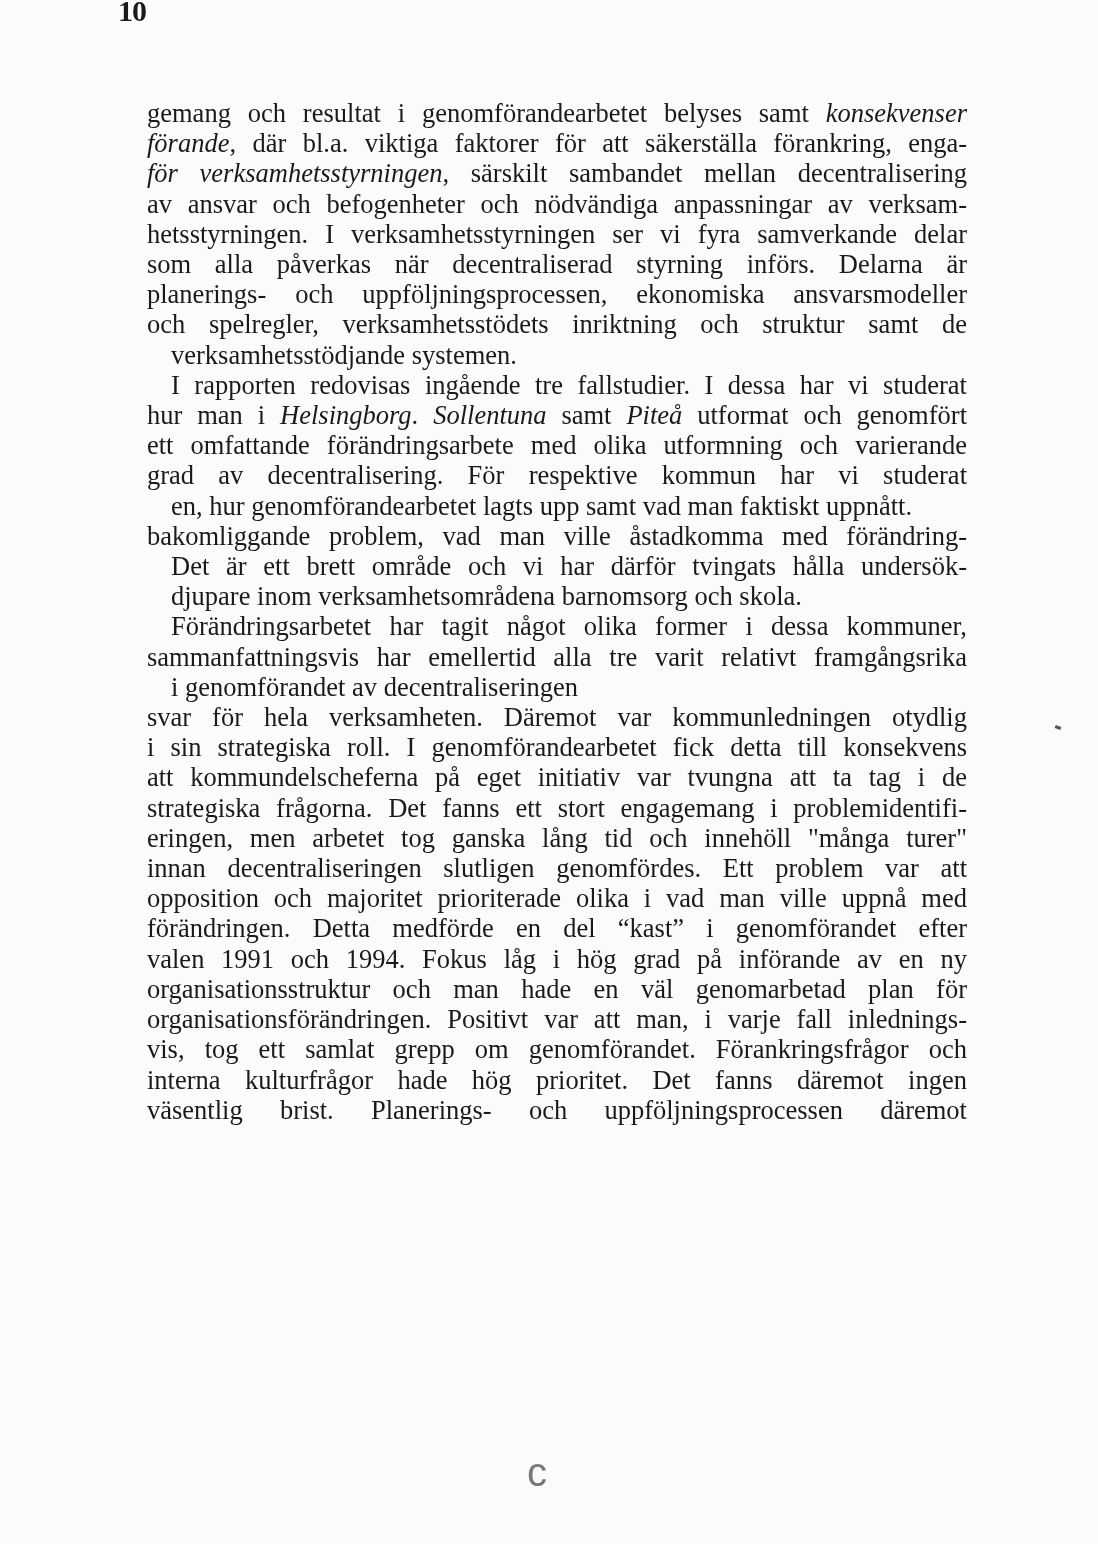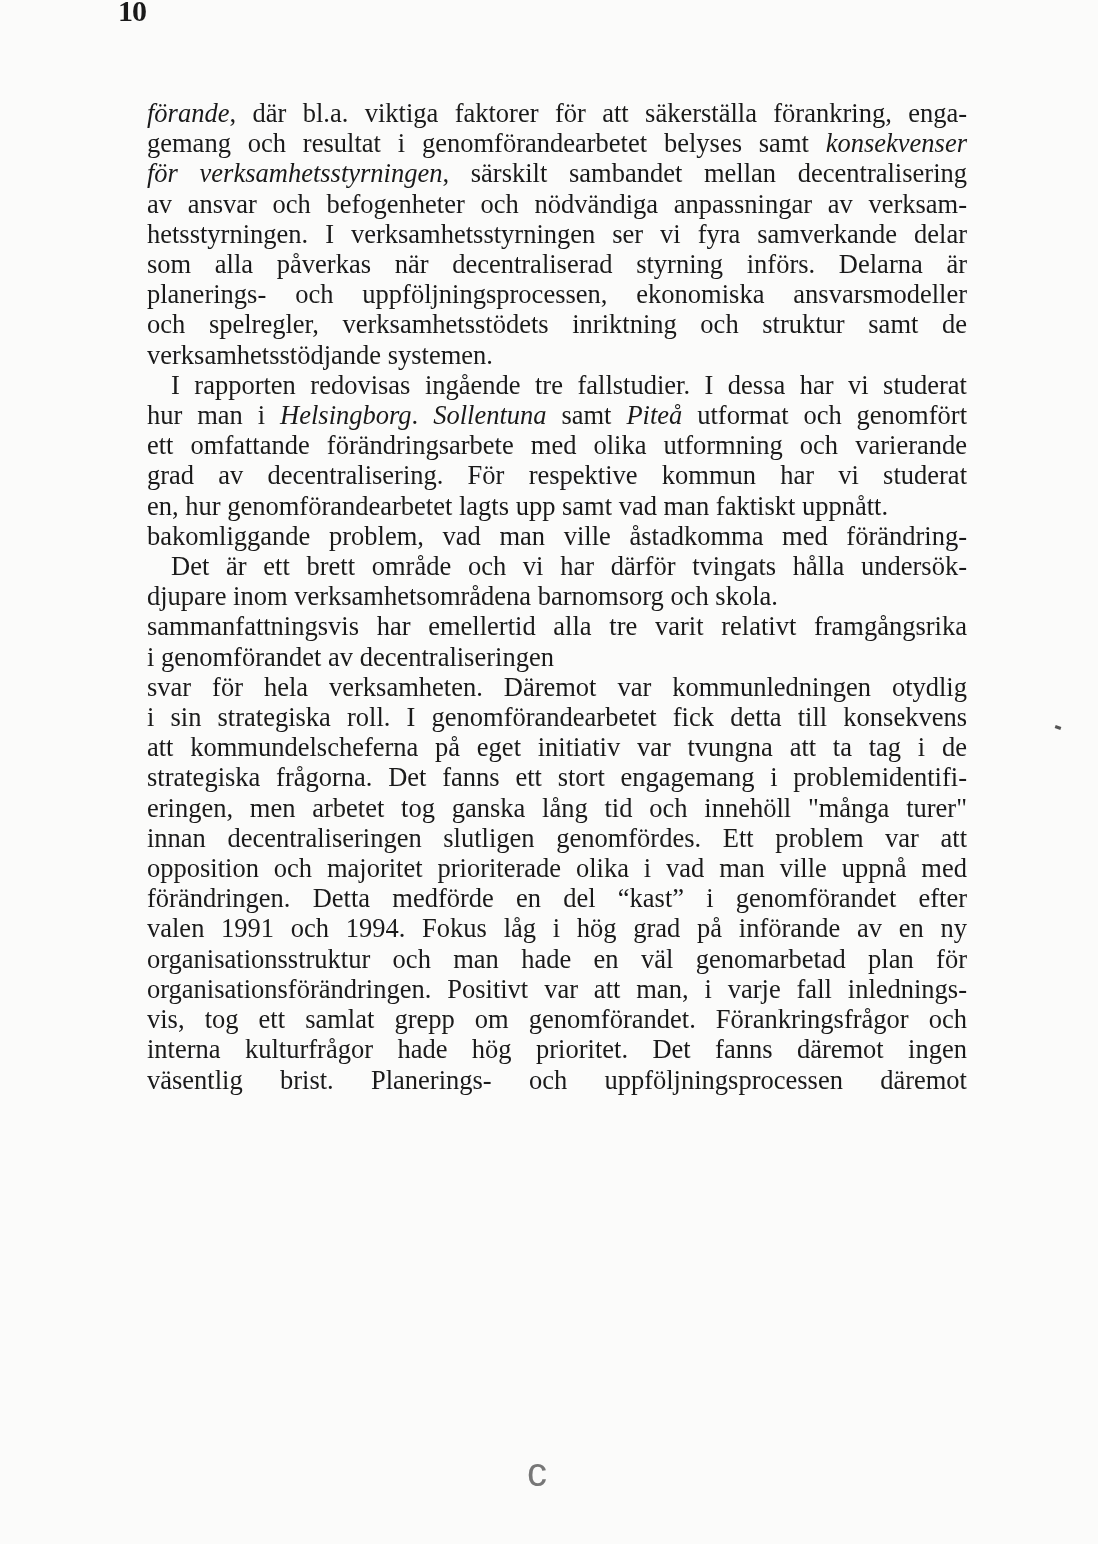--- a/index.html
+++ b/index.html
@@ -10,38 +10,38 @@
   .page-number {
     position:absolute; left:118px; top:-6px; font-size:30px; font-weight:bold; letter-spacing:-1px;
   }
   .text-block {
     position:absolute; left:147px; top:98px; width:820px;
   }
   .line {
     display:block; font-size:26.5px; line-height:30.2px; white-space:nowrap;
     text-align:justify; text-align-last:justify; transform-origin:left center;
   }
-  .line.last { text-align-last:left; }
+  .line.last { text-align-last:left;margin-left:24px; }
   .line.indent { padding-left:24px; box-sizing:border-box; }
   em { font-style:italic; }
   .footer-mark {
     position:absolute; left:527px; top:1450px; font-family:"Liberation Sans", sans-serif;
     font-size:40px; color:#777;
   }
   .margin-dot { position:absolute; left:1055px; top:726px; width:6px; height:3px; background:#555; transform:rotate(20deg); }
 </style>
 </head>
 <body>
 
 <div class="page-number">10</div>
 
 <div class="text-block" id="text-block">
     <div>
+      <span class="line"><span>gemang och resultat i genomförandearbetet belyses samt </span><em>konsekvenser</em></span>
       <span class="line"><em>förande</em><span>, där bl.a. viktiga faktorer för att säkerställa förankring, enga-</span></span>
-      <span class="line"><span>gemang och resultat i genomförandearbetet belyses samt </span><em>konsekvenser</em></span>
       <span class="line"><em>för verksamhetsstyrningen</em><span>, särskilt sambandet mellan decentralisering</span></span>
       <span class="line"><span>av ansvar och befogenheter och nödvändiga anpassningar av verksam-</span></span>
       <span class="line"><span>hetsstyrningen. I verksamhetsstyrningen ser vi fyra samverkande delar</span></span>
       <span class="line"><span>som alla påverkas när decentraliserad styrning införs. Delarna är</span></span>
       <span class="line"><span>planerings- och uppföljningsprocessen, ekonomiska ansvarsmodeller</span></span>
       <span class="line"><span>och spelregler, verksamhetsstödets inriktning och struktur samt de</span></span>
       <span class="line last"><span>verksamhetsstödjande systemen.</span></span>
     </div>
     <div>
       <span class="line indent"><span>I rapporten redovisas ingående tre fallstudier. I dessa har vi studerat</span></span>
@@ -49,20 +49,21 @@
       <span class="line"><span>ett omfattande förändringsarbete med olika utformning och varierande</span></span>
       <span class="line"><span>grad av decentralisering. För respektive kommun har vi studerat</span></span>
       <span class="line last"><span>en, hur genomförandearbetet lagts upp samt vad man faktiskt uppnått.</span></span>
       <span class="line"><span>bakomliggande problem, vad man ville åstadkomma med förändring-</span></span>
     </div>
     <div>
       <span class="line indent"><span>Det är ett brett område och vi har därför tvingats hålla undersök-</span></span>
       <span class="line last"><span>djupare inom verksamhetsområdena barnomsorg och skola.</span></span>
     </div>
     <div>
+      <span class="line indent"><span>Förändringsarbetet har tagit något olika former i dessa kommuner,</span></span>
       <span class="line"><span>sammanfattningsvis har emellertid alla tre varit relativt framgångsrika</span></span>
       <span class="line last"><span>i genomförandet av decentraliseringen</span></span>
     </div>
     <div>
       <span class="line"><span>svar för hela verksamheten. Däremot var kommunledningen otydlig</span></span>
       <span class="line"><span>i sin strategiska roll. I genomförandearbetet fick detta till konsekvens</span></span>
       <span class="line"><span>att kommundelscheferna på eget initiativ var tvungna att ta tag i de</span></span>
       <span class="line"><span>strategiska frågorna. Det fanns ett stort engagemang i problemidentifi-</span></span>
       <span class="line"><span>eringen, men arbetet tog ganska lång tid och innehöll "många turer"</span></span>
       <span class="line"><span>innan decentraliseringen slutligen genomfördes. Ett problem var att</span></span>

